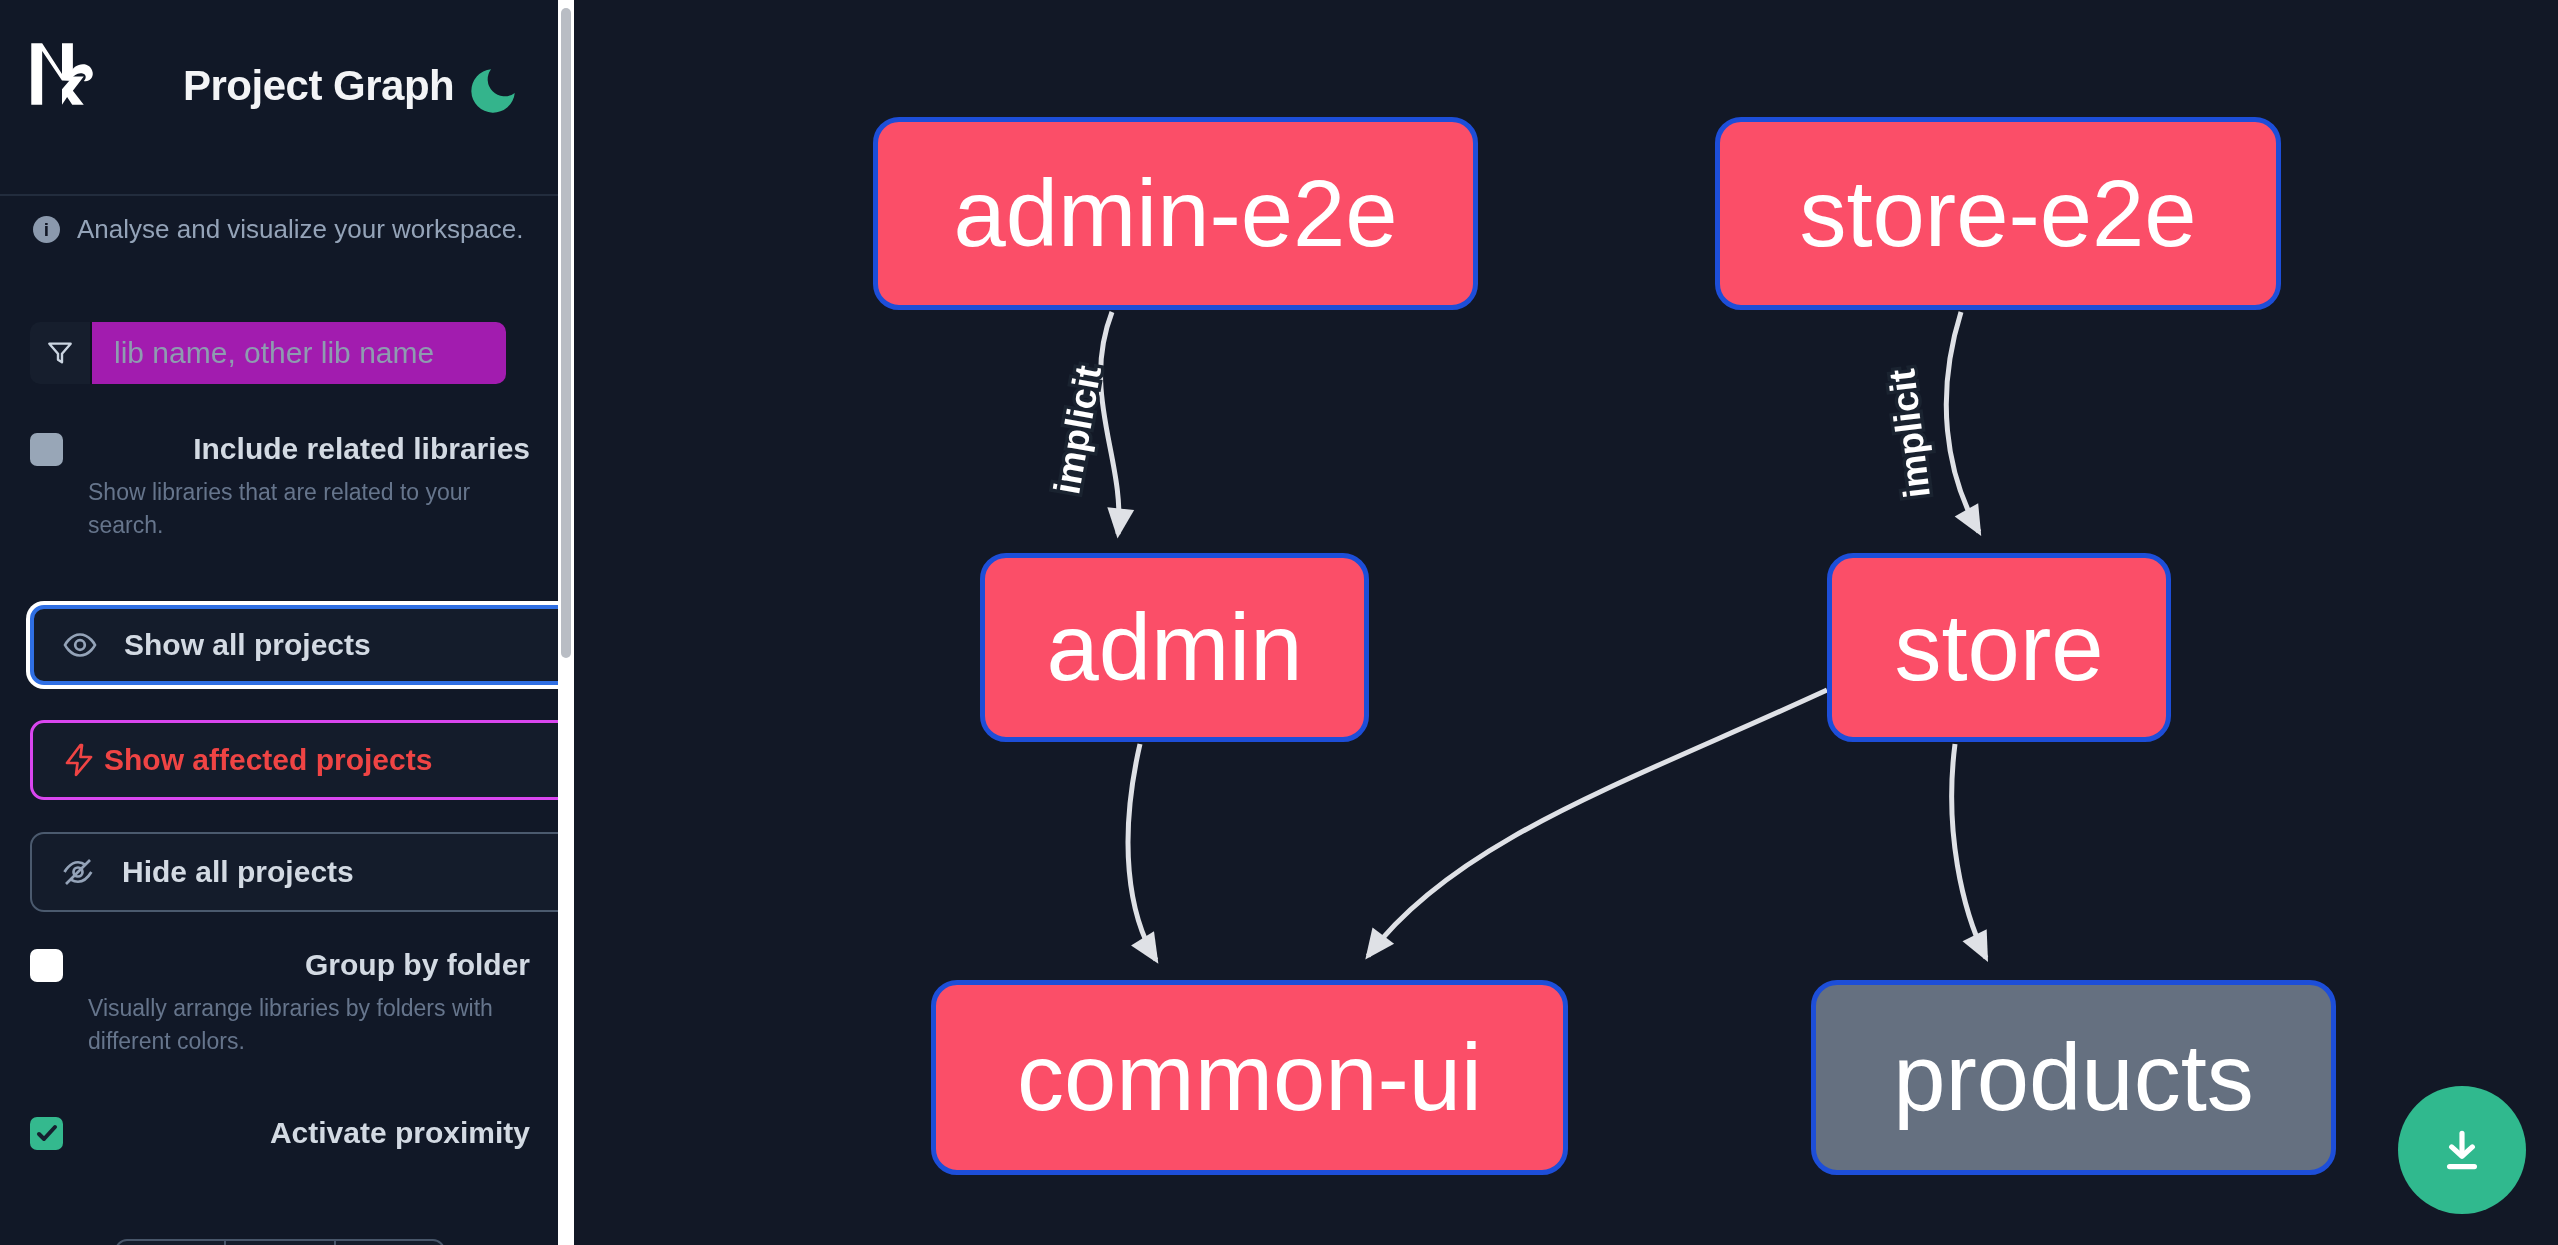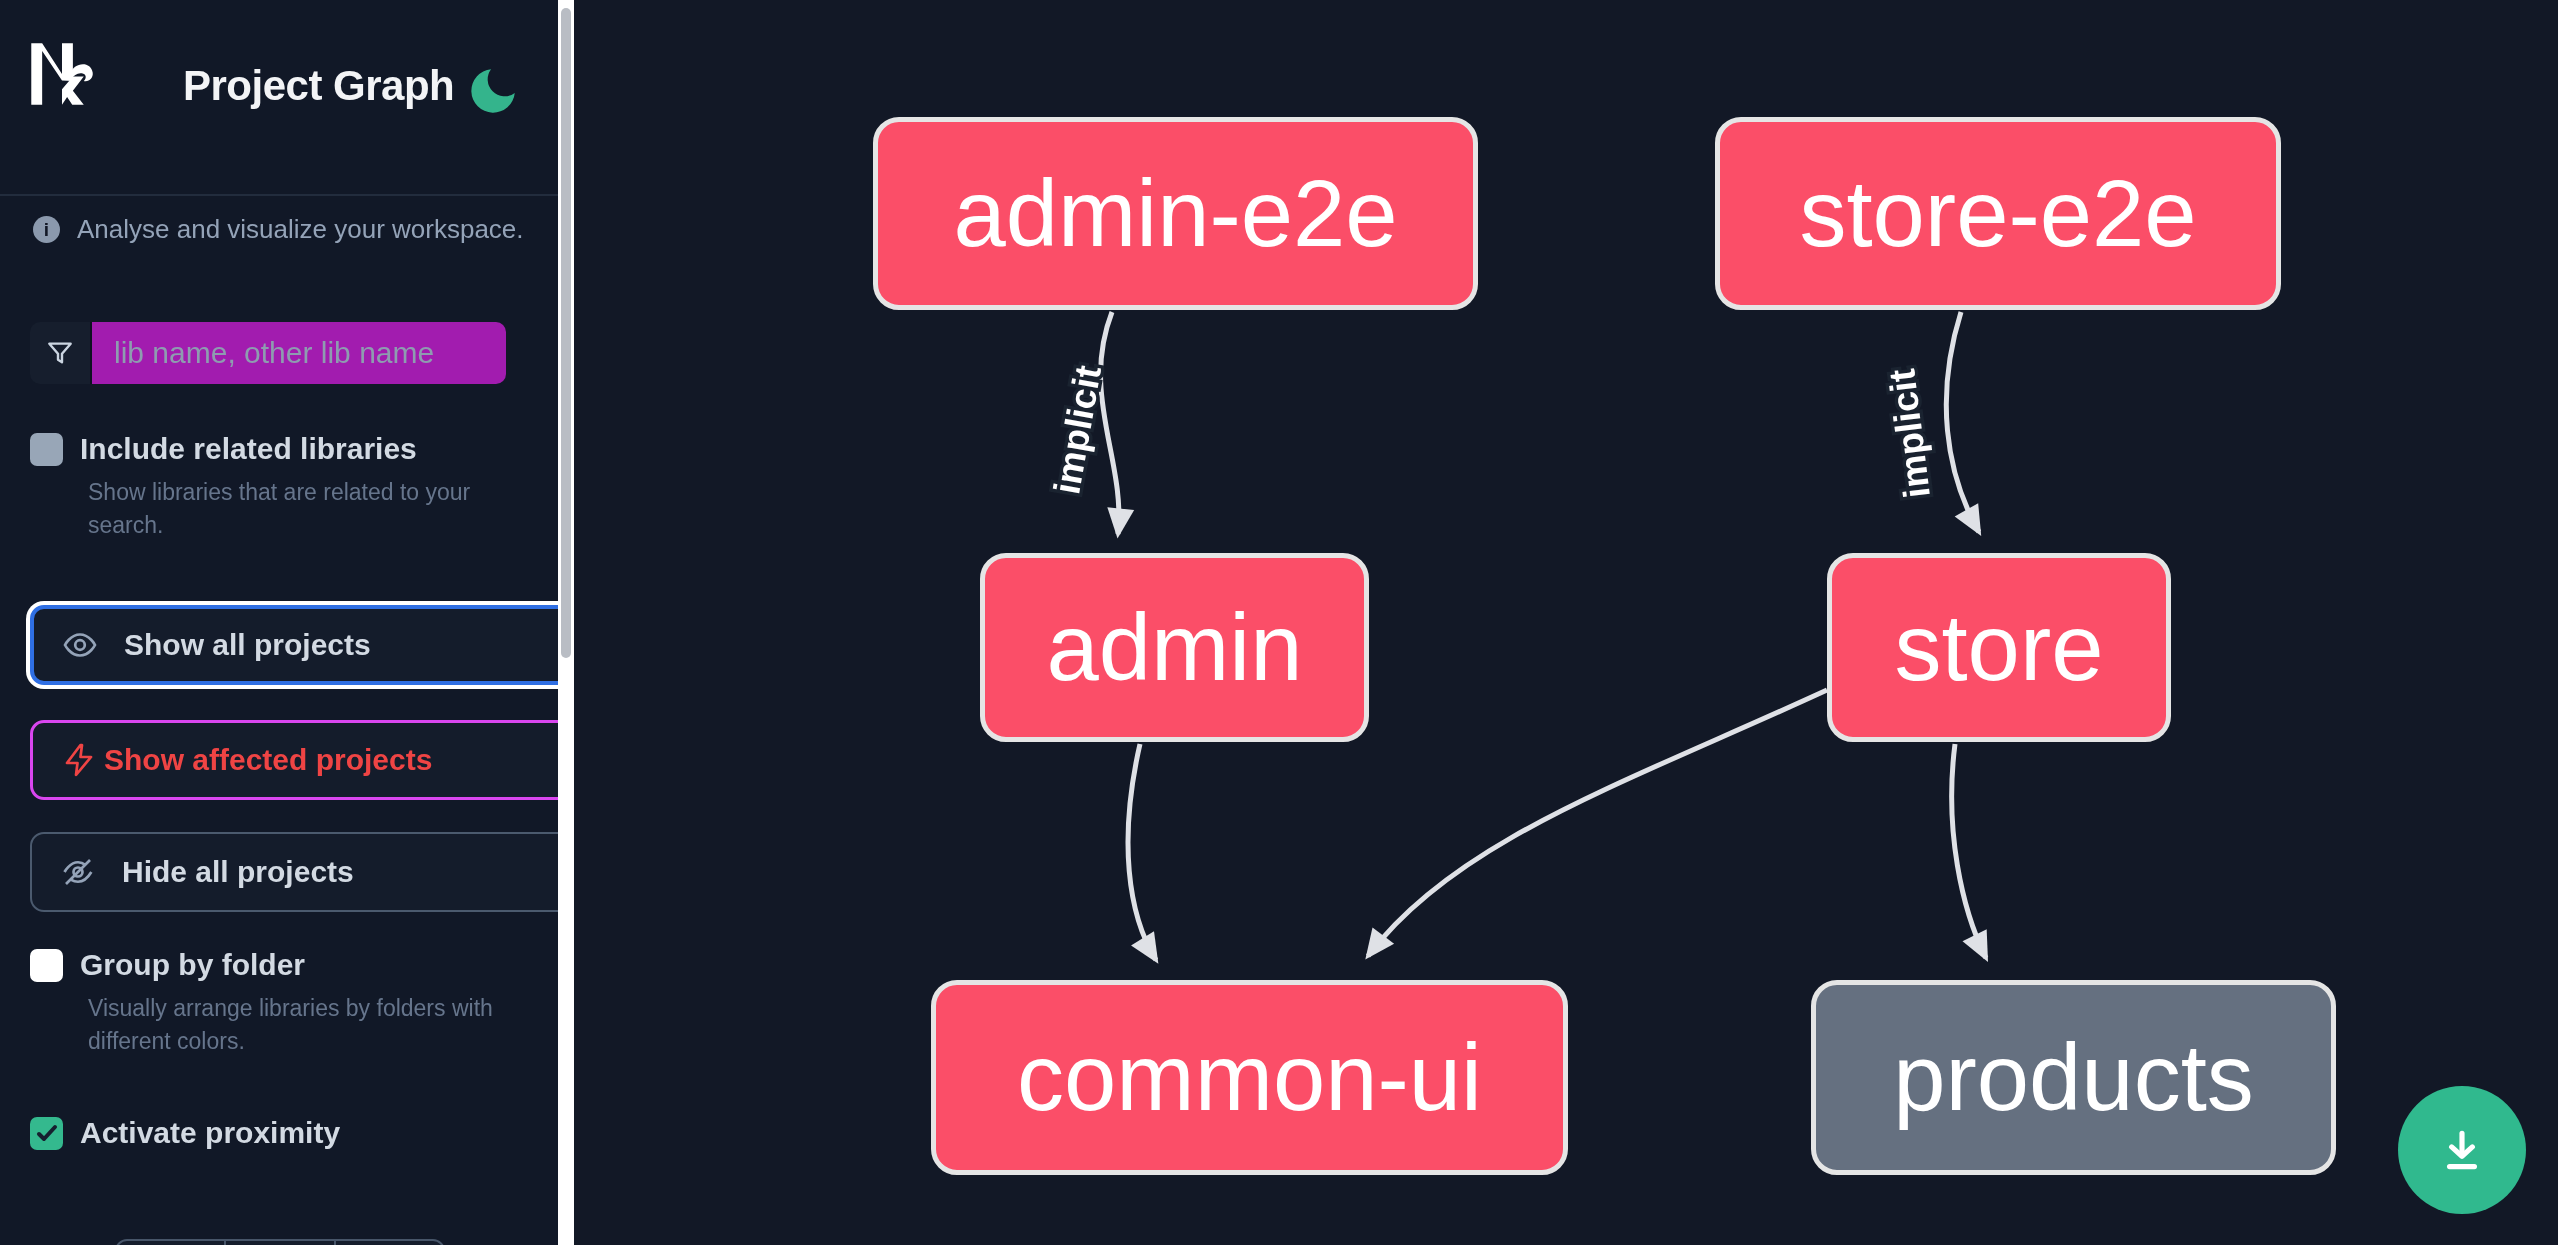--- a/index.html
+++ b/index.html
@@ -20,21 +20,21 @@
 
   .searchbox{position:absolute;left:30px;top:322px;width:476px;height:62px;display:flex;
     border-radius:10px;overflow:hidden;}
   .search-iconcell{width:62px;background:#161e2d;border-right:2px solid #0c1220;
     display:flex;align-items:center;justify-content:center;flex:0 0 auto;}
   .searchbox input{flex:1;background:#a21caf;border:0;outline:none;color:#cbd5e1;
     font-size:30px;padding:0 22px;font-family:"Liberation Sans",sans-serif;}
   .searchbox input::placeholder{color:#8e9cb0;opacity:1;}
 
   .toggle-row{position:absolute;left:30px;width:500px;}
-  .toggle-head{display:flex;align-items:center;gap:17px;}
+  .toggle-head{display:flex;align-items:center;gap:25px;justify-content:space-between;}
   .cbx{width:33px;height:33px;border-radius:7px;flex:0 0 auto;}
   .cbx.gray{background:#98a6b7;}
   .cbx.white{background:#ffffff;}
   .cbx.green{background:#34b98e;display:flex;align-items:center;justify-content:center;}
   .toggle-label{color:#d3dae3;font-size:30px;font-weight:700;}
   .toggle-desc{color:#66758c;font-size:23px;line-height:1.42;margin:10px 0 0 58px;width:440px;}
 
   .sb-btn{position:absolute;left:30px;width:586px;height:80px;border-radius:14px;background:#141c2b;
     display:flex;align-items:center;gap:26px;padding:0 28px;cursor:pointer;}
   .sb-btn .lbl{font-size:30px;font-weight:700;color:#d3dae3;}
@@ -50,21 +50,21 @@
   .seg-sliver .seg:last-child{border-right:0;}
 
   
   .scroll-track{position:absolute;left:558px;top:0;width:16px;height:1245px;background:#ffffff;}
   .scroll-thumb{position:absolute;left:3px;top:8px;width:10px;height:650px;background:#b9bdc4;border-radius:6px;}
 
   
   .canvas{position:absolute;left:574px;top:0;width:1984px;height:1245px;background:#121826;}
   .edges{position:absolute;left:573px;top:0;width:1985px;height:1245px;}
   .node{position:absolute;display:flex;align-items:center;justify-content:center;
-    border:5px solid #e5e5e5;border-radius:26px;color:#ffffff;font-size:94px;cursor:pointer;}
+    border:5px solid #1d4ed8;border-radius:26px;color:#ffffff;font-size:94px;cursor:pointer;}
   .node.pink{background:#fb4e68;}
   .node.gray{background:#657080;}
 
   .fab{position:absolute;left:2398px;top:1086px;width:128px;height:128px;border-radius:50%;
     background:#30b98e;display:flex;align-items:center;justify-content:center;cursor:pointer;}
 </style>
 </head>
 <body>
 
 <div class="sidebar">

